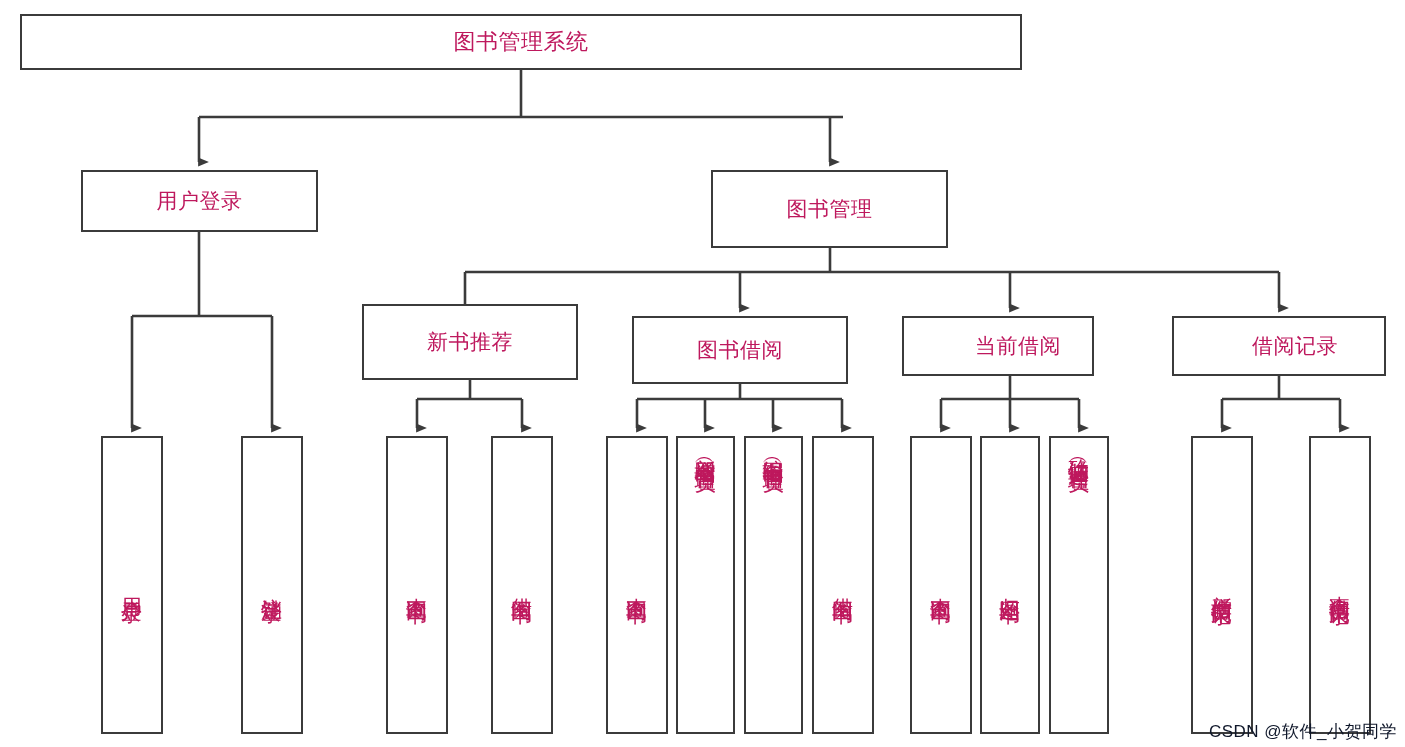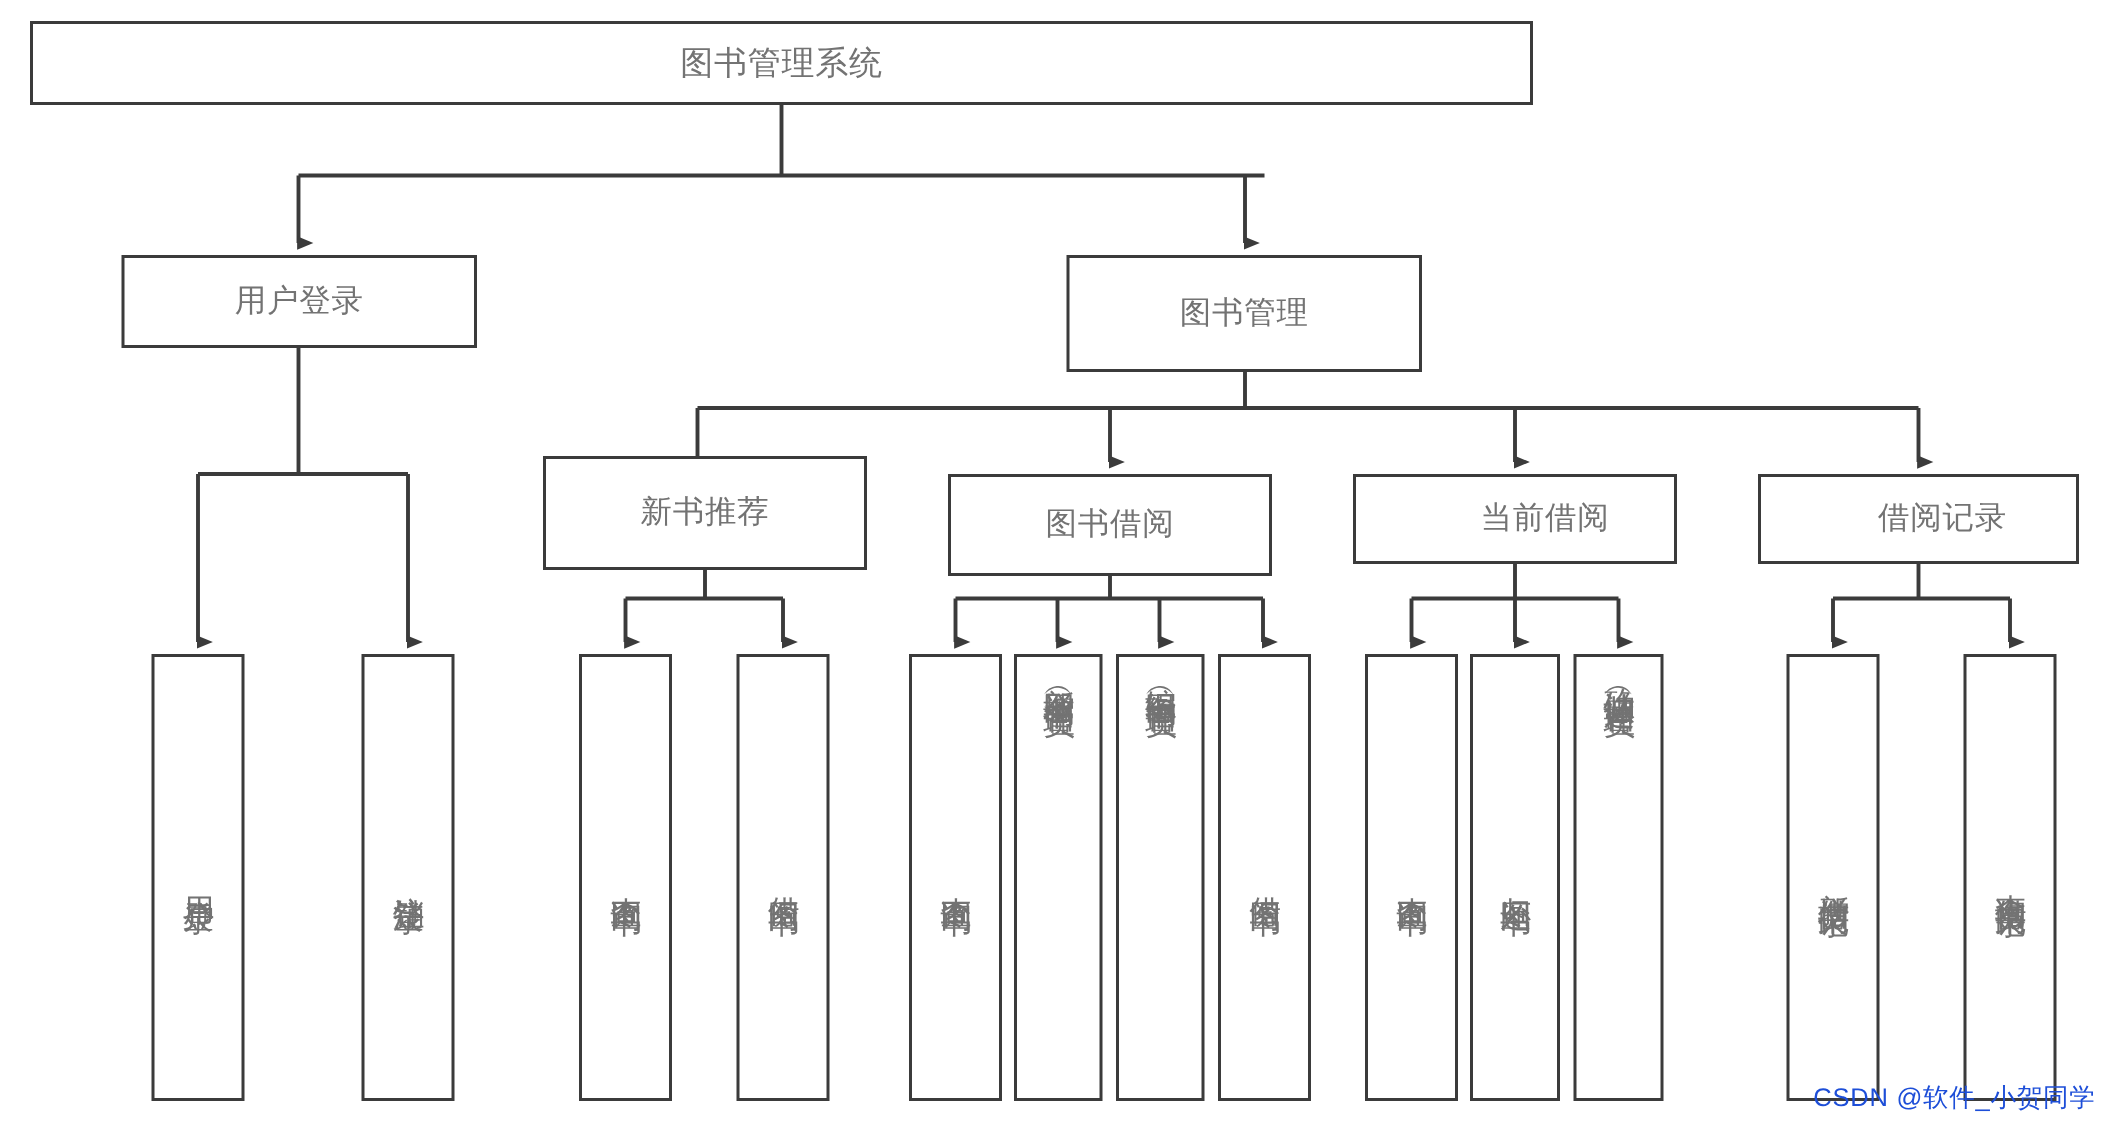--- a/index.html
+++ b/index.html
@@ -28,21 +28,21 @@
   }
   .node {
     position: absolute;
     box-sizing: border-box;
     background: #ffffff;
     border: 2px solid #3b3b3b;
     display: flex;
     align-items: center;
     justify-content: center;
     text-align: left;
-    color: #737373;
+    color: #be185d;
     z-index: 2;
   }
   .node .label {
     display: block;
     line-height: 1.18;
     letter-spacing: 0.5px;
   }
   
   .node.horiz .label {
     writing-mode: horizontal-tb;
@@ -68,21 +68,21 @@
   
   .node.vert.center {
     align-items: center;
     padding-top: 0;
   }
   #watermark {
     position: absolute;
     right: 8px;
     bottom: 4px;
     font-size: 17px;
-    color: #1d4ed8;
+    color: #0f172a;
     z-index: 5;
     white-space: nowrap;
     letter-spacing: 0.5px;
   }
 </style>
 </head>
 <body>
 
 <div id="canvas">
 
@@ -151,21 +151,21 @@
   </div>
 
   <div class="node horiz" style="left:362px; top:304px; width:216px; height:76px;">
     <span class="label">新书推荐</span>
   </div>
 
   <div class="node horiz" style="left:632px; top:316px; width:216px; height:68px;">
     <span class="label">图书借阅</span>
   </div>
 
-  <div class="node horiz" style="left:902px; top:316px; width:216px; height:60px;padding-left:40px;">
+  <div class="node horiz" style="left:902px; top:316px; width:192px; height:60px;padding-left:40px;">
     <span class="label">当前借阅</span>
   </div>
 
   <div class="node horiz" style="left:1172px; top:316px; width:214px; height:60px;padding-left:32px;">
     <span class="label">借阅记录</span>
   </div>
 
   <div class="node vert center" style="left:101px; top:436px; width:62px; height:298px;">
     <span class="label">用户登录</span>
   </div>

